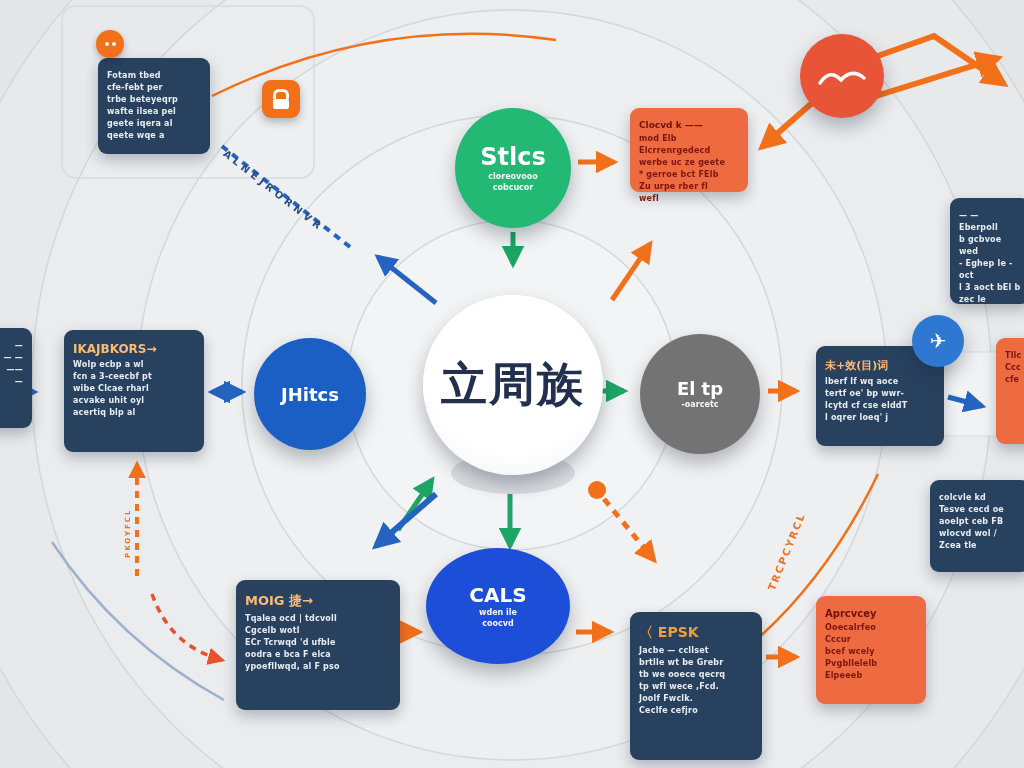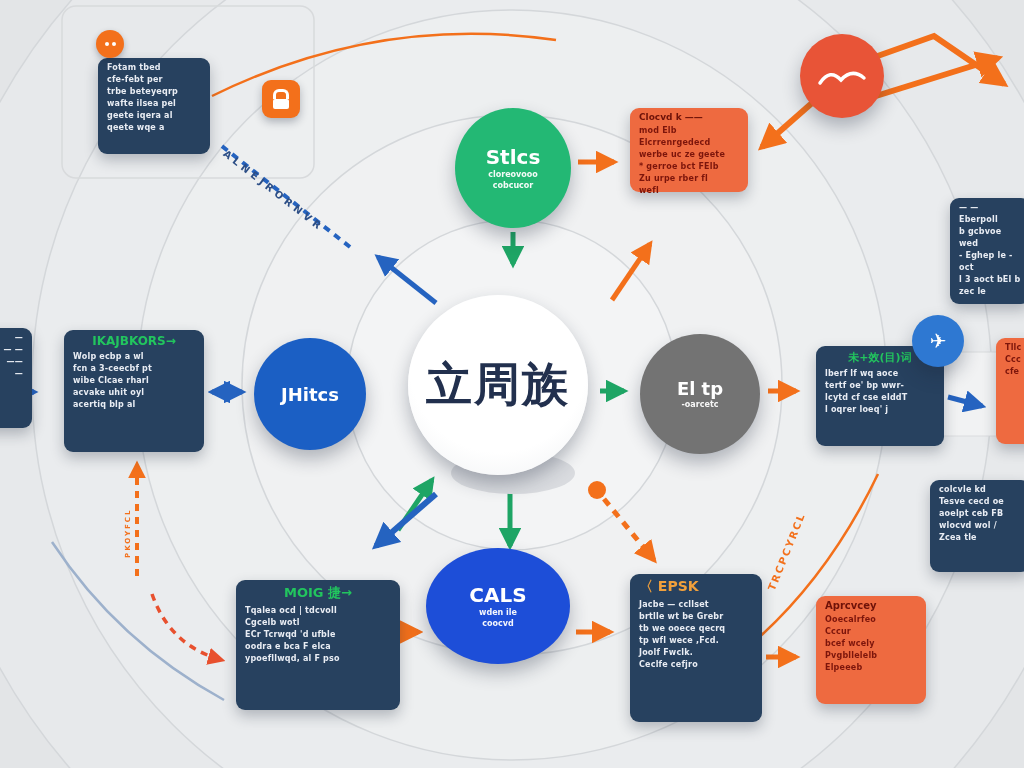--- a/index.html
+++ b/index.html
@@ -1,27 +1,27 @@
 <!DOCTYPE html>
 <html><head>
 <meta charset="utf-8">
 <style>
   html,body{margin:0;padding:0;}
   .canvas{position:relative;width:1024px;height:768px;overflow:hidden;
     background:#e3e5e7;font-family:"DejaVu Sans",sans-serif;}
   svg.layer{position:absolute;left:0;top:0;}
   .bg{z-index:0;}
   .arrows{z-index:2;}
-  .card{position:absolute;border-radius:9px;box-sizing:border-box;padding:4px 9px;
+  .card{position:absolute;border-radius:9px;box-sizing:border-box;padding:12px 9px;
     box-shadow:0 6px 14px rgba(25,35,55,.28);z-index:3;}
   .navy{background:#27415f;color:#e9edf4;}
   .ocard{background:#ee6a40;color:#7c150b;}
   .tiny{font-size:8px;line-height:1.5;white-space:pre-line;font-weight:bold;letter-spacing:.2px;}
   .heading{font-weight:bold;font-size:12px;margin-bottom:3px;}
-  .yellow{color:#22c55e;text-align:center;}
+  .yellow{color:#fdba74;}
   .darkred{color:#6e1208;}
   .node{position:absolute;border-radius:50%;display:flex;flex-direction:column;
     align-items:center;justify-content:center;color:#fff;text-align:center;
     box-shadow:0 9px 18px rgba(25,35,55,.30);z-index:3;}
   .node .t{font-weight:bold;}
   .node .s{font-size:8px;white-space:pre-line;line-height:1.4;font-weight:bold;opacity:.95;}
   .pedestal{position:absolute;left:451px;top:452px;width:124px;height:42px;border-radius:50%;
     background:#d9dbdf;z-index:2;}
   .center-node{background:radial-gradient(circle at 50% 38%,#ffffff 62%,#eef0f2 100%);
     color:#22304e;}
@@ -164,50 +164,50 @@
 
   <div class="card navy" style="left:236px;top:580px;width:164px;height:130px">
     <div class="heading yellow" style="font-size:13px">MOIG 捷→</div>
     <div class="tiny">Tqalea ocd | tdcvoll
 Cgcelb wotl
 ECr Tcrwqd 'd ufble
 oodra e bca F elca
 ypoefllwqd, al F pso</div>
   </div>
 
-  <div class="card navy" style="left:630px;top:574px;width:132px;height:148px">
+  <div class="card navy" style="left:630px;top:612px;width:132px;height:148px">
     <div class="heading" style="color:#f0a03c;font-size:14px">〈 EPSK</div>
     <div class="tiny">Jacbe — ccllset
 brtlle wt be Grebr
 tb we ooece qecrq
 tp wfl wece ,Fcd.
 Joolf Fwclk.
 Ceclfe cefjro</div>
   </div>
 
   <div class="card ocard" style="left:816px;top:596px;width:110px;height:108px">
     <div class="heading darkred" style="font-size:10px">Aprcvcey</div>
     <div class="tiny">Ooecalrfeo
 Cccur
 bcef wcely
 Pvgbllelelb
 Elpeeeb</div>
   </div>
 
   <div class="node" style="left:455px;top:108px;width:116px;height:120px;background:#23b874">
-    <div class="t" style="font-size:20px">Stlcs</div>
+    <div class="t" style="font-size:24px">Stlcs</div>
     <div class="s">cloreovooo
 cobcucor</div>
   </div>
 
   <div class="node" style="left:254px;top:338px;width:112px;height:112px;background:#1b5fc4">
     <div class="t" style="font-size:18px">JHitcs</div>
   </div>
 
-  <div class="node center-node" style="left:408px;top:295px;width:180px;height:180px">
+  <div class="node center-node" style="left:423px;top:295px;width:180px;height:180px">
     <div class="t" style="font-size:46px;letter-spacing:2px">立周族</div>
   </div>
 
   <div class="node" style="left:640px;top:334px;width:120px;height:120px;background:#737373">
     <div class="t" style="font-size:18px">El tp</div>
     <div class="s">-oarcetc</div>
   </div>
 
   <div class="node" style="left:426px;top:548px;width:144px;height:116px;background:#1d4ed8">
     <div class="t" style="font-size:20px">CALS</div>

